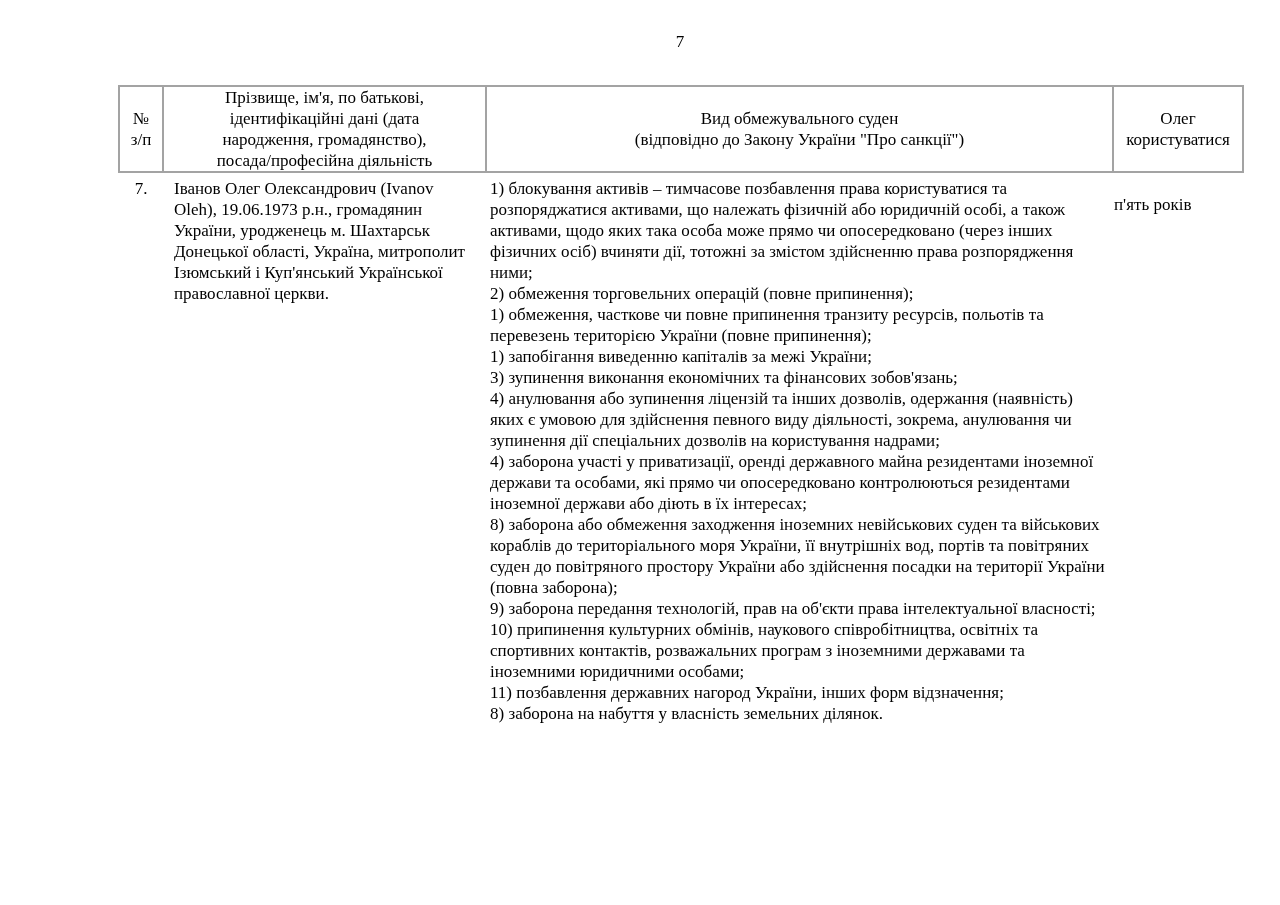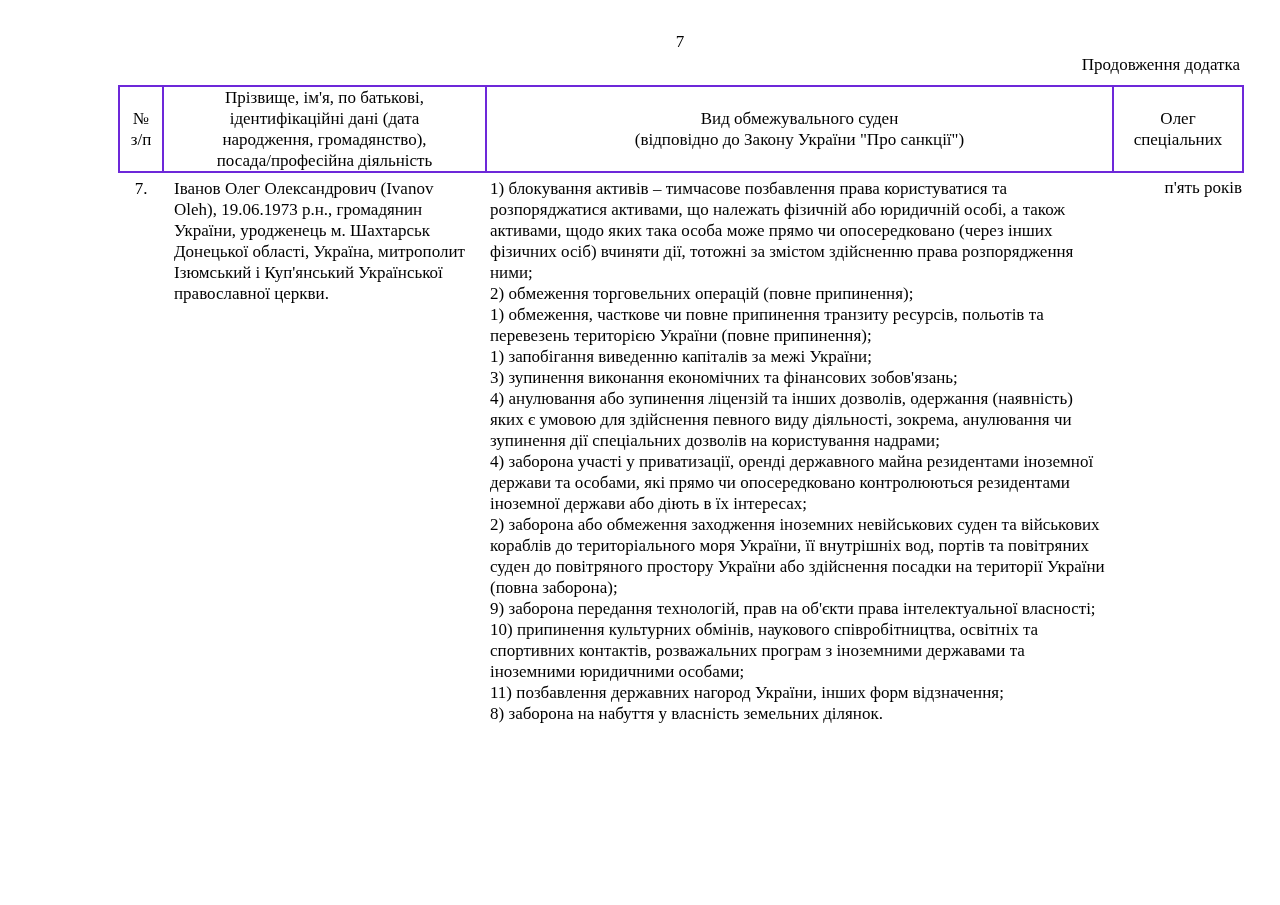--- a/index.html
+++ b/index.html
@@ -41,21 +41,21 @@
     width: 1124px;
     table-layout: fixed;
     border-collapse: collapse;
   }
   table.sanctions col.c1 { width: 44px; }
   table.sanctions col.c2 { width: 323px; }
   table.sanctions col.c3 { width: 627px; }
   table.sanctions col.c4 { width: 130px; }
 
   table.sanctions th {
-    border: 2px solid #6d28d9;
+    border: 2px solid #a3a3a3;
     font-weight: normal;
     text-align: center;
     vertical-align: middle;
     height: 81px;
     padding: 0 4px;
     overflow: hidden;
   }
   table.sanctions td {
     border: none;
     vertical-align: top;
@@ -65,36 +65,35 @@
     padding-top: 5px;
   }
   td.cell-person {
     padding: 5px 12px 0 11px;
     margin-top: 28px;
   }
   td.cell-measures {
     padding: 5px 8px 0 4px;
   }
   td.cell-term {
-    text-align: right;
-    padding-top: 4px;
+    text-align: left;
+    padding-top: 21px;
   }
   .cell-measures p {
     margin: 0;
     padding: 0;
   }
 </style>
 </head>
 <body>
 
 <div class="page">
 
   <div class="page-number">7</div>
 
-  <div class="continuation">Продовження додатка</div>
 
   <table class="sanctions">
     <colgroup>
       <col class="c1">
         <col class="c2">
         <col class="c3">
         <col class="c4">
     </colgroup>
     <thead>
       <tr>
@@ -107,37 +106,37 @@
           <div>ідентифікаційні дані (дата</div>
           <div>народження, громадянство),</div>
           <div>посада/професійна діяльність</div>
         </th>
         <th>
           <div>Вид обмежувального суден</div>
           <div>(відповідно до Закону України "Про санкції")</div>
         </th>
         <th>
           <div>Олег</div>
-          <div>спеціальних</div>
+          <div>користуватися</div>
         </th>
       </tr>
     </thead>
     <tbody>
       <tr>
         <td class="cell-num">7.</td>
         <td class="cell-person">Іванов Олег Олександрович (Ivanov Oleh), 19.06.1973 р.н., громадянин України, уродженець м. Шахтарськ Донецької області, Україна, митрополит Ізюмський і Куп'янський Української православної церкви.</td>
         <td class="cell-measures">
           <p>1) блокування активів – тимчасове позбавлення права користуватися та розпоряджатися активами, що належать фізичній або юридичній особі, а також активами, щодо яких така особа може прямо чи опосередковано (через інших фізичних осіб) вчиняти дії, тотожні за змістом здійсненню права розпорядження ними;</p>
           <p>2) обмеження торговельних операцій (повне припинення);</p>
           <p>1) обмеження, часткове чи повне припинення транзиту ресурсів, польотів та перевезень територією України (повне припинення);</p>
           <p>1) запобігання виведенню капіталів за межі України;</p>
           <p>3) зупинення виконання економічних та фінансових зобов'язань;</p>
           <p>4) анулювання або зупинення ліцензій та інших дозволів, одержання (наявність) яких є умовою для здійснення певного виду діяльності, зокрема, анулювання чи зупинення дії спеціальних дозволів на користування надрами;</p>
           <p>4) заборона участі у приватизації, оренді державного майна резидентами іноземної держави та особами, які прямо чи опосередковано контролюються резидентами іноземної держави або діють в їх інтересах;</p>
-          <p>2) заборона або обмеження заходження іноземних невійськових суден та військових кораблів до територіального моря України, її внутрішніх вод, портів та повітряних суден до повітряного простору України або здійснення посадки на території України (повна заборона);</p>
+          <p>8) заборона або обмеження заходження іноземних невійськових суден та військових кораблів до територіального моря України, її внутрішніх вод, портів та повітряних суден до повітряного простору України або здійснення посадки на території України (повна заборона);</p>
           <p>9) заборона передання технологій, прав на об'єкти права інтелектуальної власності;</p>
           <p>10) припинення культурних обмінів, наукового співробітництва, освітніх та спортивних контактів, розважальних програм з іноземними державами та іноземними юридичними особами;</p>
           <p>11) позбавлення державних нагород України, інших форм відзначення;</p>
           <p>8) заборона на набуття у власність земельних ділянок.</p>
         </td>
         <td class="cell-term">п'ять років</td>
       </tr>
     </tbody>
   </table>
 

